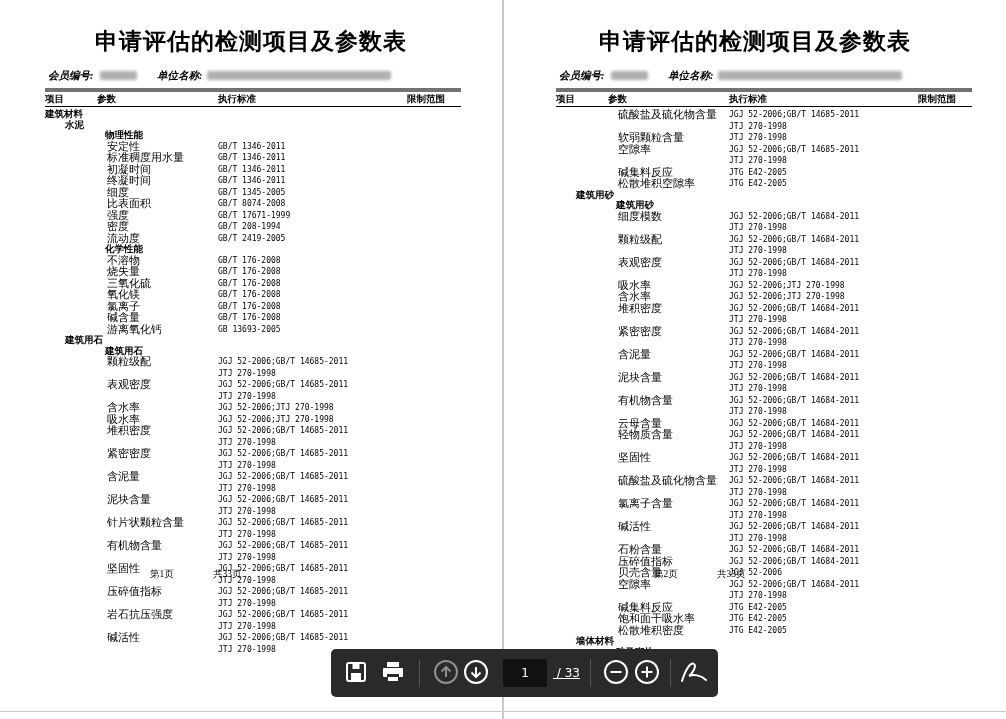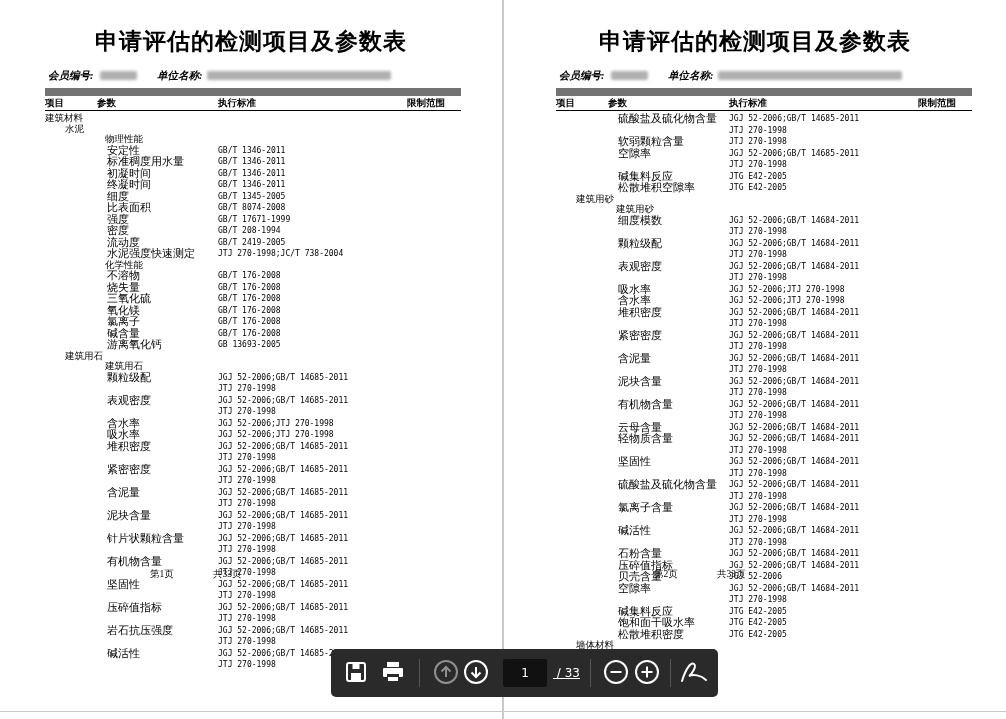--- a/index.html
+++ b/index.html
@@ -30,36 +30,36 @@
   
   .meta{position:relative;height:22px;margin-top:9px;font-size:10.5px;font-weight:bold;font-style:italic;}
   .meta .lbl1{position:absolute;left:3px;top:3px;}
   .meta .lbl2{position:absolute;left:112px;top:3px;}
   .blob{position:absolute;top:5px;height:9px;background:#b0b0b0;border-radius:2px;filter:blur(1.6px);}
   .blob.member{left:55px;width:37px;}
   .blob.unit{left:162px;width:184px;}
   
   .thead{
     position:relative;height:14px;
-    border-top:8px solid #737373;border-bottom:1px solid #000;
+    border-top:4px solid #737373;border-bottom:1px solid #000;
     font-size:9.5px;font-weight:bold;
   }
   .thead span{position:absolute;top:1px;white-space:nowrap;}
   .col-item{left:0;}
   .col-param{left:52px;}
   .col-std{left:173px;}
   .col-scope{left:362px;}
   
   .rows{position:relative;margin-top:2px;}
   .row{position:relative;}
   .row.g{height:10.5px;}
   .row.s1{height:11.5px;}
   .row.s2{height:23px;}
   .item{
-    position:absolute;top:0;font-size:9.5px;font-weight:normal;white-space:nowrap;line-height:10.5px;text-align:right;
+    position:absolute;top:0;font-size:9.5px;font-weight:bold;white-space:nowrap;line-height:10.5px;text-align:right;
   }
   .lv1{left:0;}
   .lv2{left:20px;}
   .lv3{left:40px;padding-left:20px;}
   .param{
     position:absolute;left:62px;top:0;font-size:11px;white-space:nowrap;line-height:11.5px;
   }
   .std{
     position:absolute;left:173px;top:0;
     font-family:"DejaVu Sans Mono", monospace;font-size:8px;line-height:11.5px;white-space:nowrap;
@@ -160,26 +160,20 @@
         <div class="row s1">
           <span class="param">密度</span>
           <span class="std">
             <div>GB/T 208-1994</div>
           </span>
         </div>
         <div class="row s1">
           <span class="param">流动度</span>
           <span class="std">
             <div>GB/T 2419-2005</div>
-          </span>
-        </div>
-        <div class="row s1">
-          <span class="param">水泥强度快速测定</span>
-          <span class="std">
-            <div>JTJ 270-1998;JC/T 738-2004</div>
           </span>
         </div>
         <div class="row g">
           <span class="item lv3">化学性能</span>
         </div>
         <div class="row s1">
           <span class="param">不溶物</span>
           <span class="std">
             <div>GB/T 176-2008</div>
           </span>

